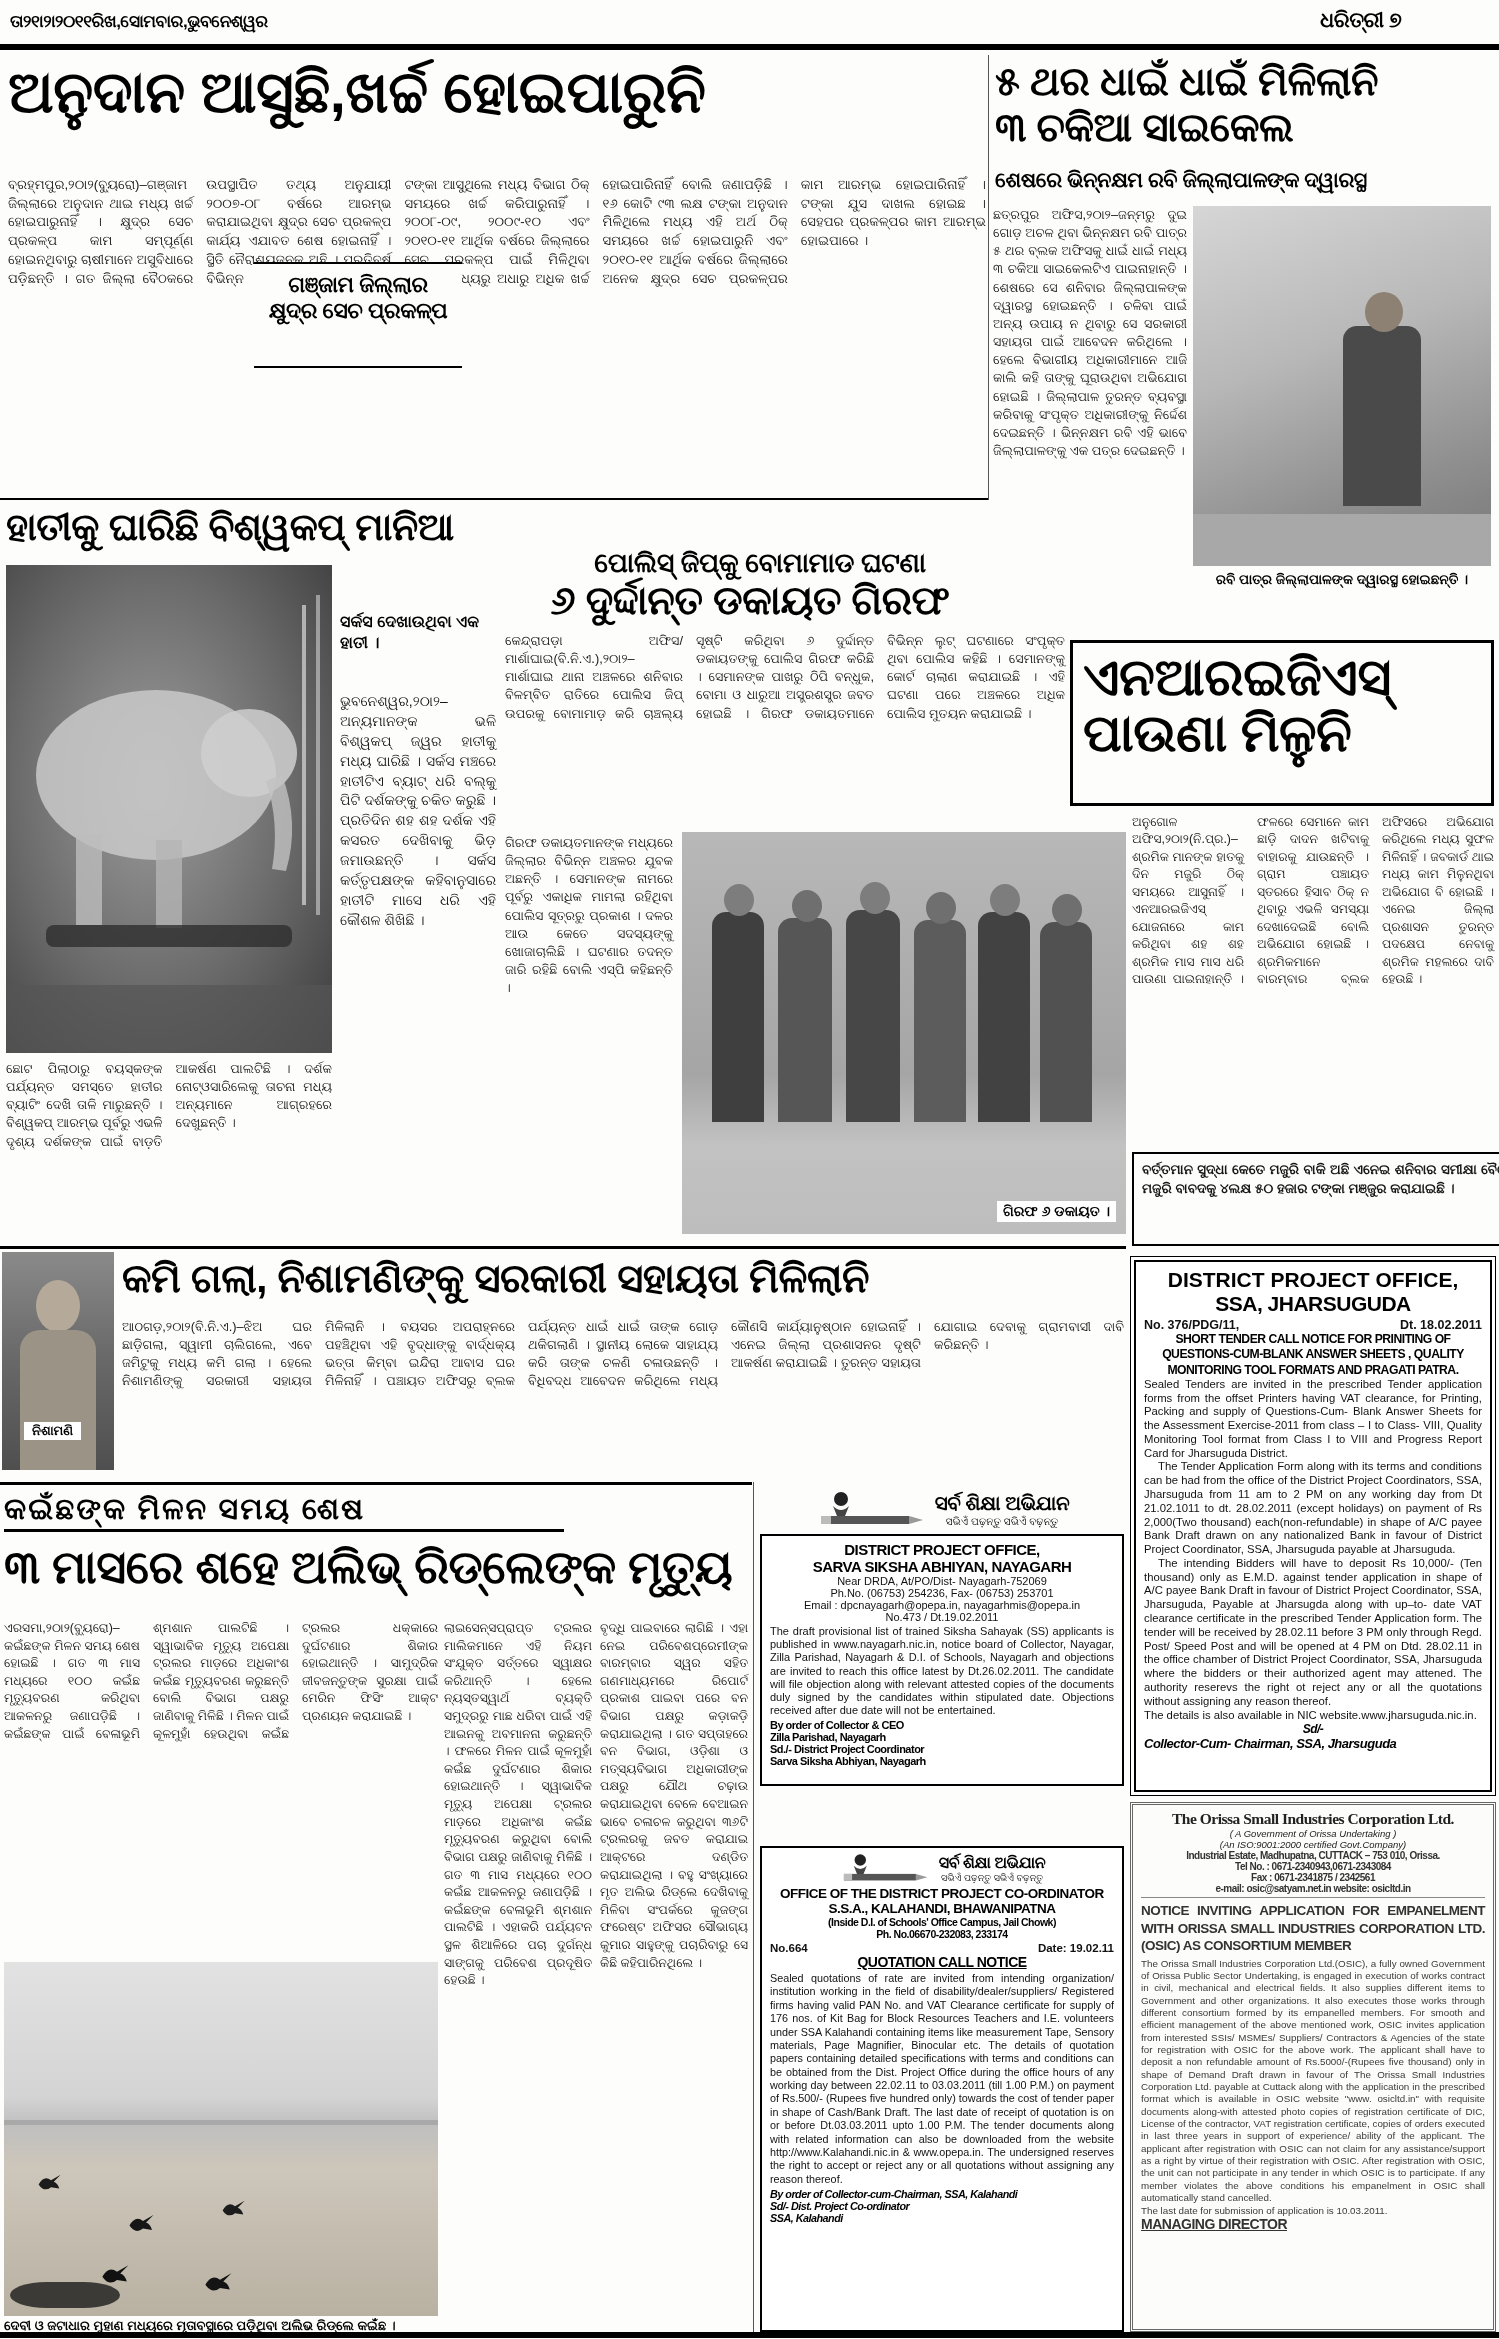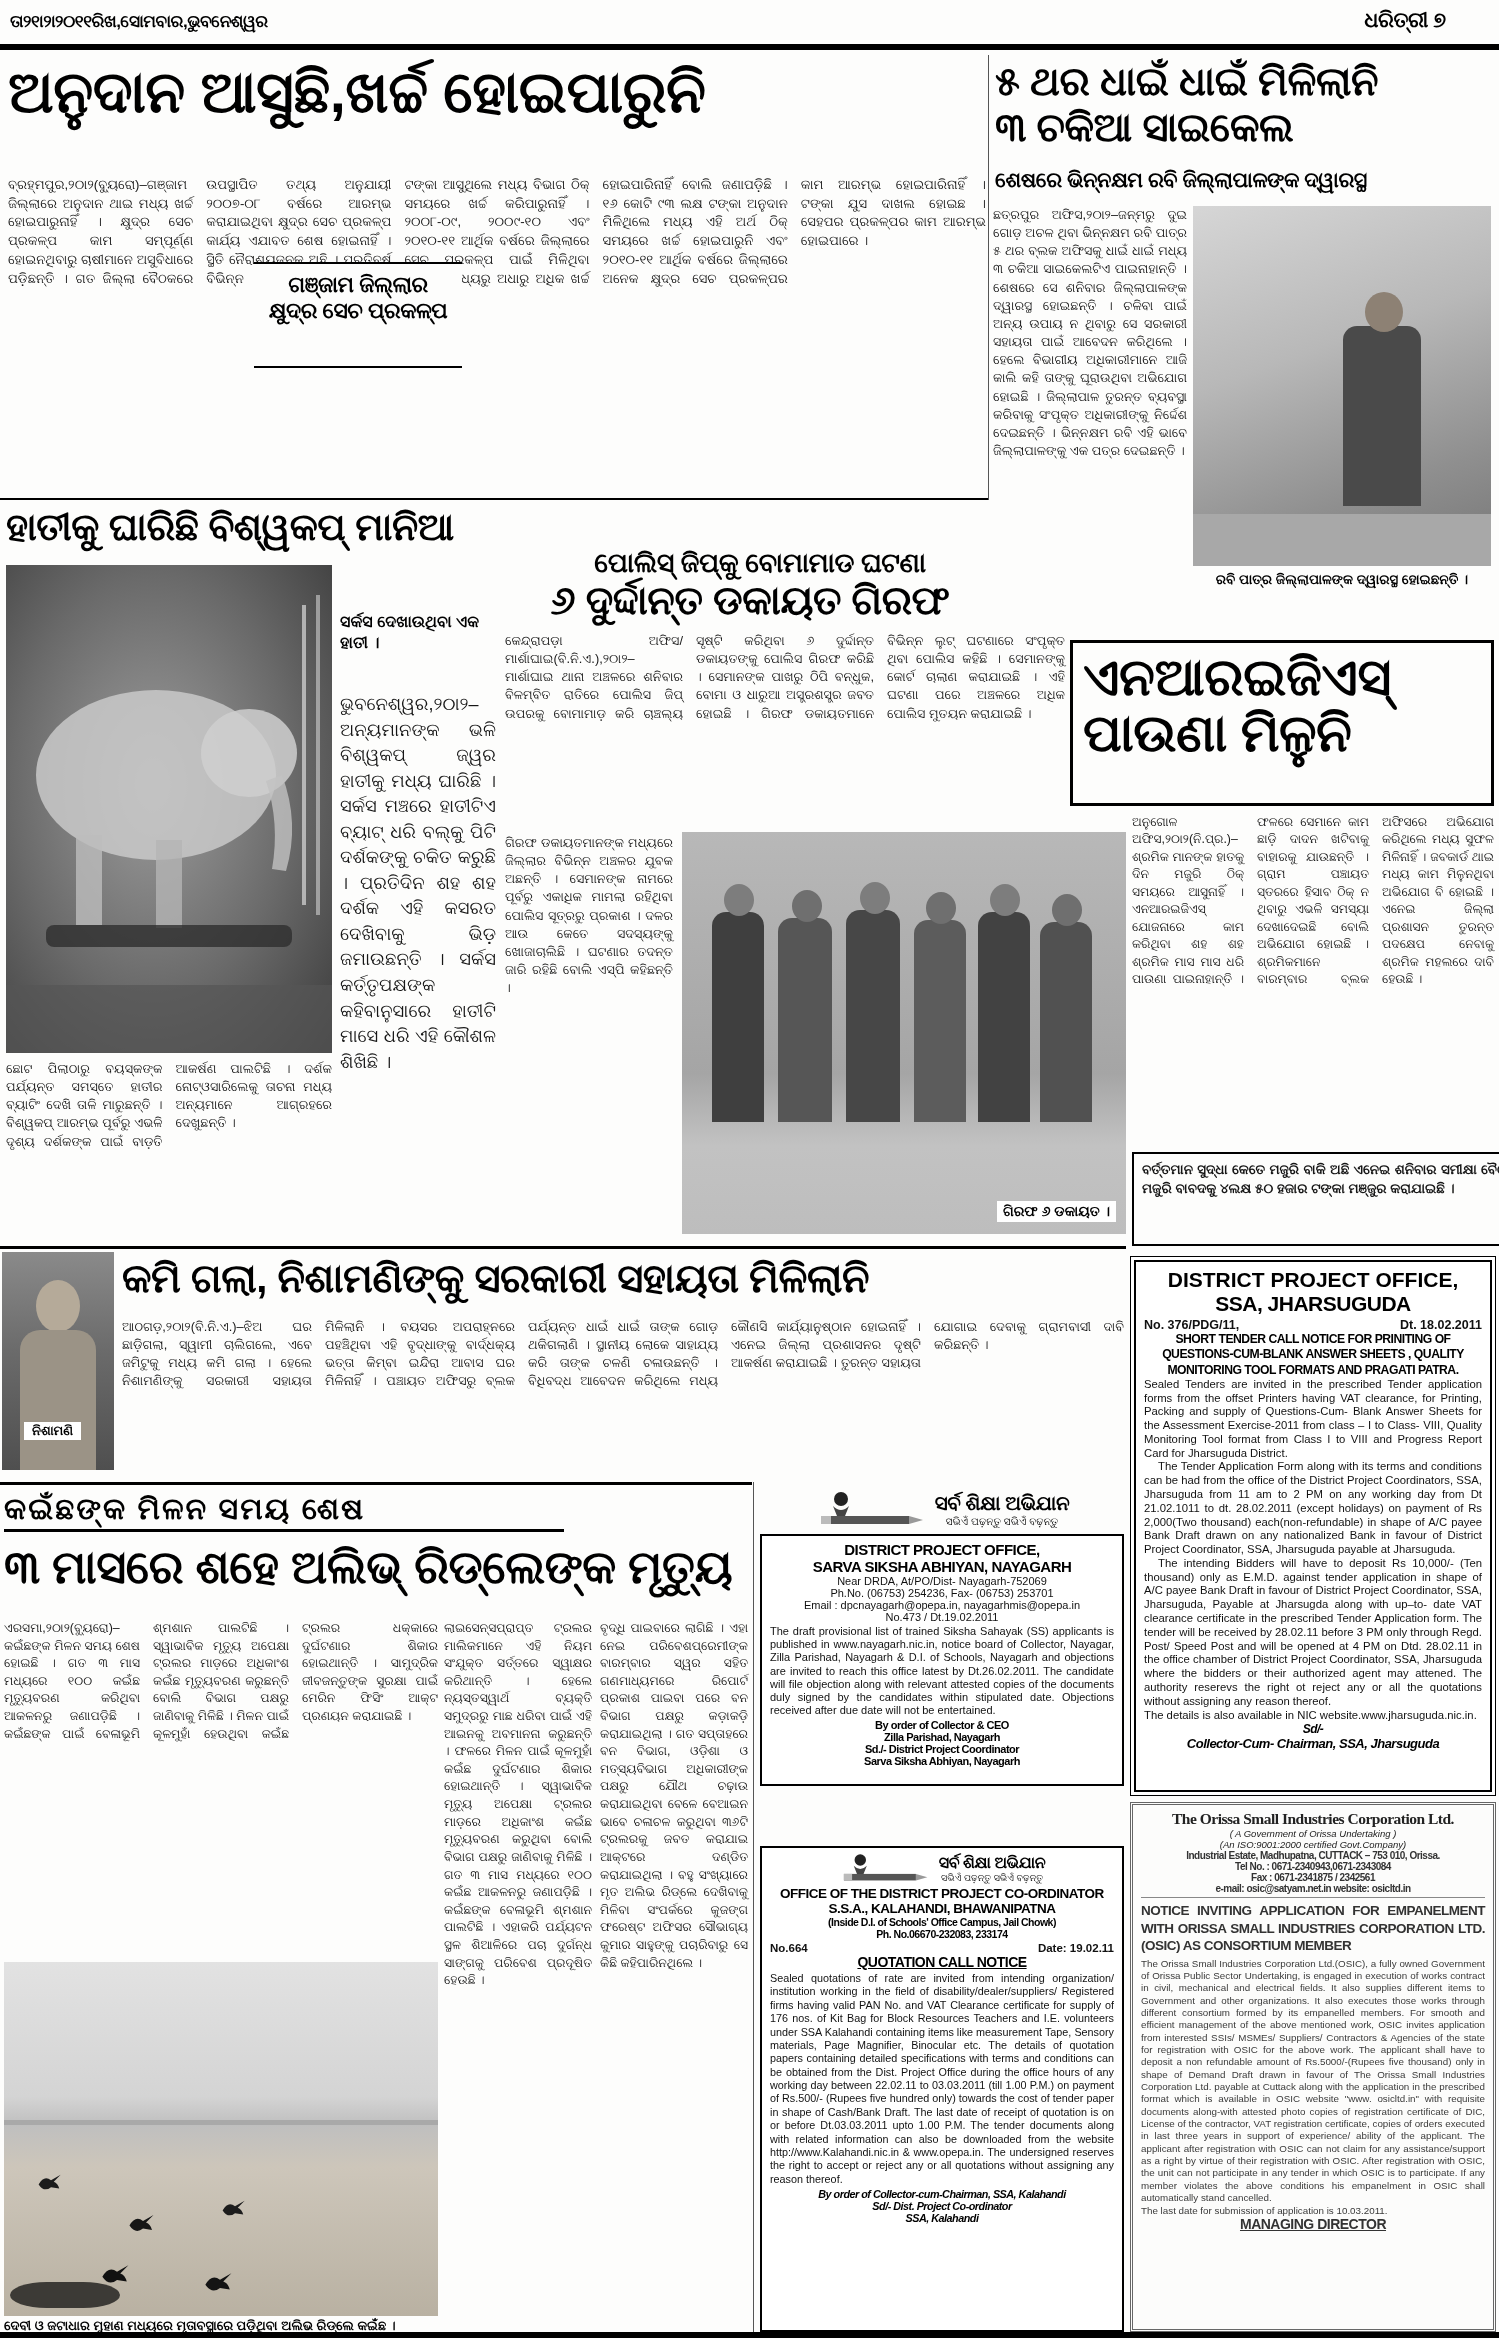--- a/index.html
+++ b/index.html
@@ -11,21 +11,21 @@
   .cols-2{columns:2;column-gap:13px;}
   .cols-3{columns:3;column-gap:13px;}
   .cols-5{columns:5;column-gap:13px;}
   .rule{background:#000;}
   .vline{background:#555;width:1px;}
   .photo{background:#9a9a9a;overflow:hidden;}
   .caption{font-weight:bold;color:#000;}
   .notice{background:#fff;border:2px solid #000;box-sizing:border-box;}
   .notice-inner{border:1px solid #000;height:100%;box-sizing:border-box;padding:6px 8px;}
   .ctr{text-align:center;}
-  .rgt{text-align:center;}
+  .rgt{text-align:left;}
   .eng{font-family:"Liberation Sans",sans-serif;}
   .serif{font-family:"Liberation Serif",serif;}
   .jpara{text-align:justify;}
   .ssa-banner{display:flex;align-items:center;justify-content:center;gap:10px;padding:4px 0;}
   .figure{position:absolute;background:#3f3f3f;border-radius:14px 14px 0 0;}
   .fig-head{position:absolute;background:#7d7d7d;border-radius:50%;}
 </style>
 </head>
 <body>
 
@@ -66,21 +66,21 @@
       <path d="M276 210 q18 48 4 96 l-14 -2 q8 -46 -6 -88 z" fill="#c2c2c2" opacity="0.8"></path>
       <rect x="70" y="270" width="26" height="90" fill="#bdbdbd" opacity="0.8"></rect>
       <rect x="150" y="275" width="26" height="88" fill="#b4b4b4" opacity="0.8"></rect>
       <rect x="296" y="40" width="4" height="300" fill="#d8d8d8" opacity="0.7"></rect>
       <rect x="310" y="30" width="4" height="320" fill="#d0d0d0" opacity="0.6"></rect>
       <rect x="40" y="360" width="246" height="22" rx="8" fill="#2e2e2e" opacity="0.8"></rect>
       <rect x="0" y="420" width="326" height="68" fill="#555" opacity="0.7"></rect>
     </svg>
   </div>
   <div class="abs caption" style="left:340px;top:612px;width:156px;font-size:16px;line-height:1.3;">ସର୍କସ ଦେଖାଉଥିବା ଏକ ହାତୀ ।</div>
-  <div class="abs body-text" style="left:340px;top:692px;width:156px;height:552px;font-size:18px;">ଭୁବନେଶ୍ୱର,୨୦ା୨–ଅନ୍ୟମାନଙ୍କ ଭଳି ବିଶ୍ୱକପ୍ ଜ୍ୱର ହାତୀକୁ ମଧ୍ୟ ଘାରିଛି । ସର୍କସ ମଞ୍ଚରେ ହାତୀଟିଏ ବ୍ୟାଟ୍ ଧରି ବଲ୍‌କୁ ପିଟି ଦର୍ଶକଙ୍କୁ ଚକିତ କରୁଛି । ପ୍ରତିଦିନ ଶହ ଶହ ଦର୍ଶକ ଏହି କସରତ ଦେଖିବାକୁ ଭିଡ଼ ଜମାଉଛନ୍ତି । ସର୍କସ କର୍ତ୍ତୃପକ୍ଷଙ୍କ କହିବାନୁସାରେ ହାତୀଟି ମାସେ ଧରି ଏହି କୌଶଳ ଶିଖିଛି ।</div>
+  <div class="abs body-text" style="left:340px;top:692px;width:156px;height:552px;font-size:14px;">ଭୁବନେଶ୍ୱର,୨୦ା୨–ଅନ୍ୟମାନଙ୍କ ଭଳି ବିଶ୍ୱକପ୍ ଜ୍ୱର ହାତୀକୁ ମଧ୍ୟ ଘାରିଛି । ସର୍କସ ମଞ୍ଚରେ ହାତୀଟିଏ ବ୍ୟାଟ୍ ଧରି ବଲ୍‌କୁ ପିଟି ଦର୍ଶକଙ୍କୁ ଚକିତ କରୁଛି । ପ୍ରତିଦିନ ଶହ ଶହ ଦର୍ଶକ ଏହି କସରତ ଦେଖିବାକୁ ଭିଡ଼ ଜମାଉଛନ୍ତି । ସର୍କସ କର୍ତ୍ତୃପକ୍ଷଙ୍କ କହିବାନୁସାରେ ହାତୀଟି ମାସେ ଧରି ଏହି କୌଶଳ ଶିଖିଛି ।</div>
   <div class="abs body-text cols-2" style="left:6px;top:1060px;width:326px;height:184px;font-size:12.8px;">ଛୋଟ ପିଲାଠାରୁ ବୟସ୍କଙ୍କ ପର୍ଯ୍ୟନ୍ତ ସମସ୍ତେ ହାତୀର ବ୍ୟାଟିଂ ଦେଖି ତାଳି ମାରୁଛନ୍ତି । ବିଶ୍ୱକପ୍ ଆରମ୍ଭ ପୂର୍ବରୁ ଏଭଳି ଦୃଶ୍ୟ ଦର୍ଶକଙ୍କ ପାଇଁ ବାଡ଼ତି ଆକର୍ଷଣ ପାଲଟିଛି । ଦର୍ଶକ ନୋଟ୍‌ଓସାରିଲେକୁ ତାଚନା ମଧ୍ୟ ଅନ୍ୟମାନେ ଆଗ୍ରହରେ ଦେଖୁଛନ୍ତି ।</div>
 
   <div class="abs hl ctr" style="left:540px;top:548px;width:440px;font-size:27px;">ପୋଲିସ୍ ଜିପ୍‌କୁ ବୋମାମାଡ ଘଟଣା</div>
   <div class="abs hl ctr" style="left:510px;top:578px;width:480px;font-size:40px;white-space:nowrap;">୬ ଦୁର୍ଦ୍ଦାନ୍ତ ଡକାୟତ ଗିରଫ</div>
   <div class="abs body-text cols-3" style="left:505px;top:632px;width:560px;height:196px;font-size:12.8px;">କେନ୍ଦ୍ରାପଡ଼ା ଅଫିସ/ମାର୍ଶାଘାଇ(ବି.ନି.ଏ.),୨୦ା୨–ମାର୍ଶାଘାଇ ଥାନା ଅଞ୍ଚଳରେ ଶନିବାର ବିଳମ୍ବିତ ରାତିରେ ପୋଲିସ ଜିପ୍ ଉପରକୁ ବୋମାମାଡ଼ କରି ଚାଞ୍ଚଲ୍ୟ ସୃଷ୍ଟି କରିଥିବା ୬ ଦୁର୍ଦ୍ଦାନ୍ତ ଡକାୟତଙ୍କୁ ପୋଲିସ ଗିରଫ କରିଛି । ସେମାନଙ୍କ ପାଖରୁ ଠିପି ବନ୍ଧୁକ, ବୋମା ଓ ଧାରୁଆ ଅସ୍ତ୍ରଶସ୍ତ୍ର ଜବତ ହୋଇଛି । ଗିରଫ ଡକାୟତମାନେ ବିଭିନ୍ନ ଲୁଟ୍ ଘଟଣାରେ ସଂପୃକ୍ତ ଥିବା ପୋଲିସ କହିଛି । ସେମାନଙ୍କୁ କୋର୍ଟ ଚାଲାଣ କରାଯାଇଛି । ଏହି ଘଟଣା ପରେ ଅଞ୍ଚଳରେ ଅଧିକ ପୋଲିସ ମୁତୟନ କରାଯାଇଛି ।</div>
   <div class="abs body-text" style="left:505px;top:834px;width:168px;height:412px;font-size:12.8px;">ଗିରଫ ଡକାୟତମାନଙ୍କ ମଧ୍ୟରେ ଜିଲ୍ଲାର ବିଭିନ୍ନ ଅଞ୍ଚଳର ଯୁବକ ଅଛନ୍ତି । ସେମାନଙ୍କ ନାମରେ ପୂର୍ବରୁ ଏକାଧିକ ମାମଲା ରହିଥିବା ପୋଲିସ ସୂତ୍ରରୁ ପ୍ରକାଶ । ଦଳର ଆଉ କେତେ ସଦସ୍ୟଙ୍କୁ ଖୋଜାଚାଲିଛି । ଘଟଣାର ତଦନ୍ତ ଜାରି ରହିଛି ବୋଲି ଏସ୍‌ପି କହିଛନ୍ତି ।</div>
   <div class="abs photo" style="left:682px;top:832px;width:444px;height:402px;background:linear-gradient(180deg,#b8b8b8 0%,#a5a5a5 60%,#c2c2c2 78%,#bdbdbd 100%);">
     <div class="figure" style="left:30px;top:80px;width:52px;height:210px;"></div>
     <div class="fig-head" style="left:42px;top:52px;width:30px;height:32px;"></div>
     <div class="figure" style="left:96px;top:86px;width:54px;height:204px;background:#565656;"></div>

